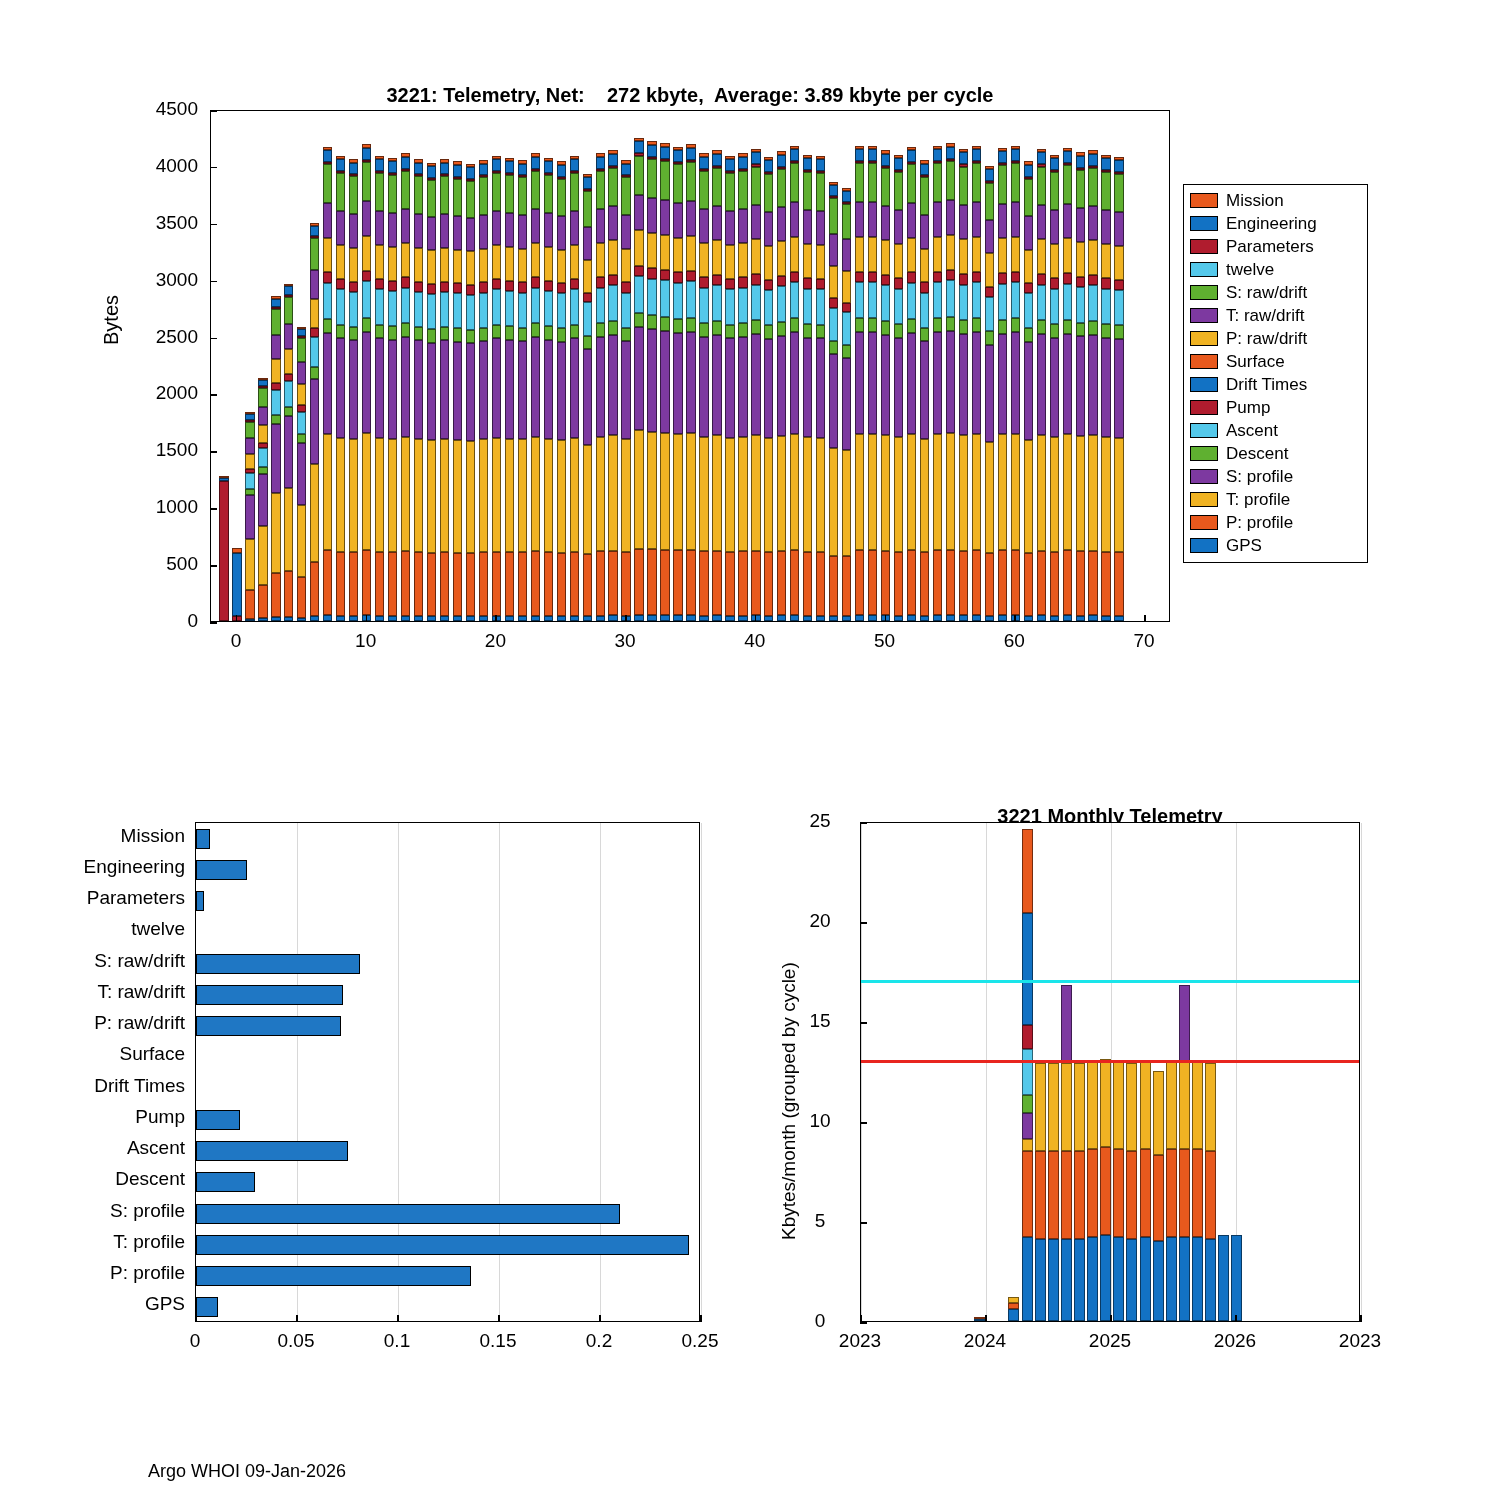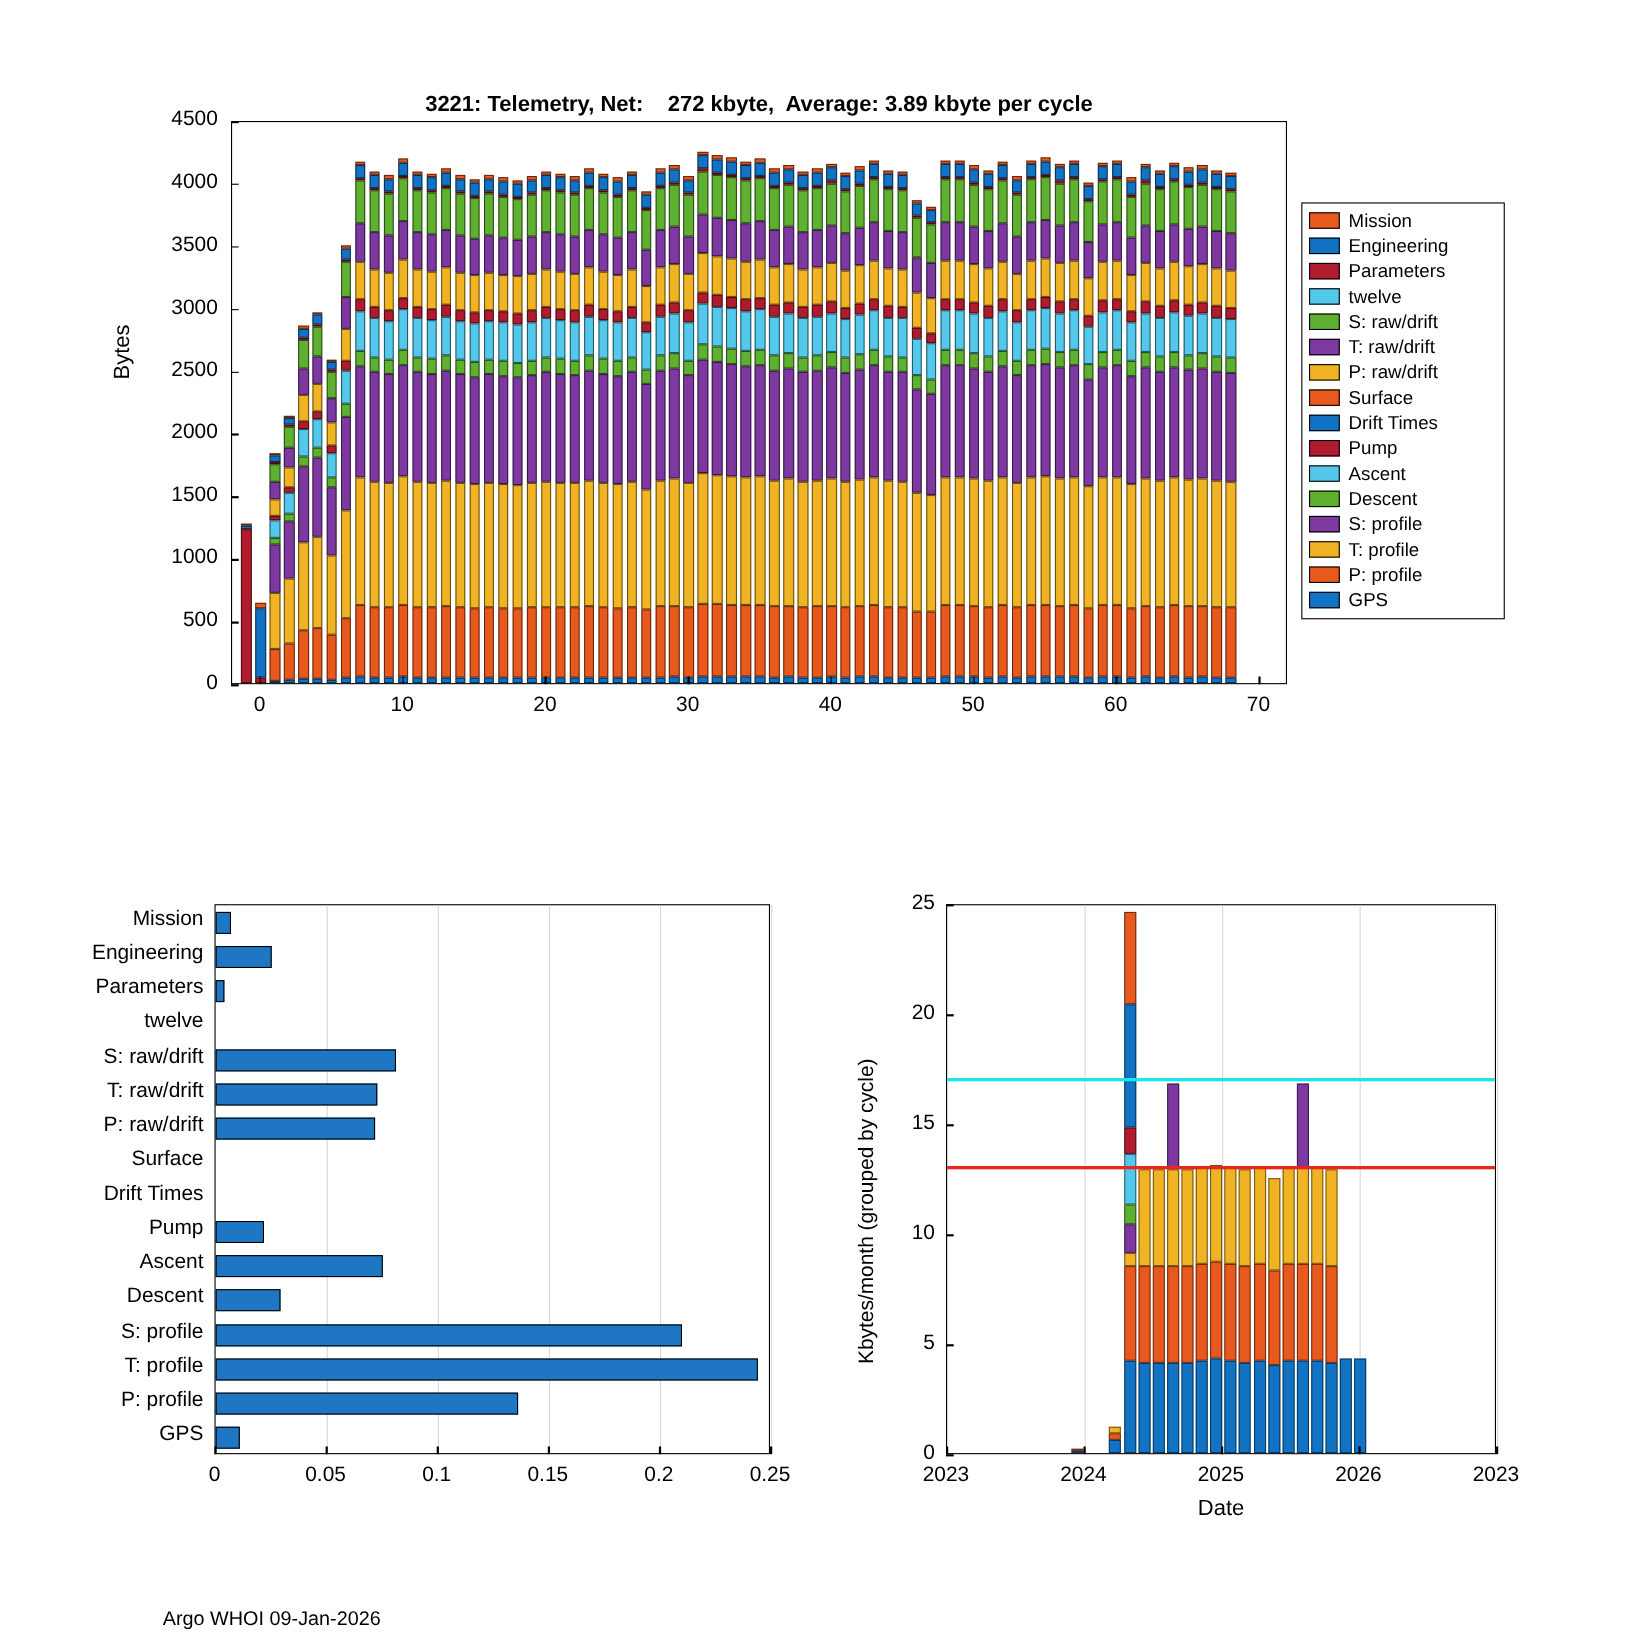--- a/index.html
+++ b/index.html
@@ -94,21 +94,21 @@
     text-align:center; font-size:20px; font-weight:bold;
   }
   #br-plotbox {
     position:absolute; left:100px; top:62px; width:500px; height:500px;
     border:1.5px solid #000; box-sizing:border-box; background:#fff;
   }
   .br-vgrid { position:absolute; top:0; bottom:0; width:1px; background:#d8d8d8; }
   .mcol { position:absolute; bottom:0; display:flex; flex-direction:column-reverse; }
   .mseg { width:100%; box-sizing:border-box; border:0.5px solid rgba(0,0,0,0.5); }
   .hline { position:absolute; left:0; width:100%; height:3px; }
-  .br-yt { position:absolute; text-align:right; font-size:19px; width:60px; }
+  .br-yt { position:absolute; text-align:center; font-size:19px; width:60px; }
   .br-xt { position:absolute; font-size:19px; text-align:center; width:70px; }
   #br-ytitle {
     position:absolute; left:18px; top:480px;
     transform:rotate(-90deg); transform-origin:left top;
     font-size:19px; white-space:nowrap;
   }
   #br-xtitle {
     position:absolute; left:100px; top:600px; width:500px;
     text-align:center; font-size:20px;
   }
@@ -1316,20 +1316,21 @@
       <div class="bl-xt" style="left: 463px; top: 570px;">0.15</div>
       <div class="xtk" style="left: 498px; top: 555px;"></div>
       <div class="bl-xt" style="left: 564px; top: 570px;">0.2</div>
       <div class="xtk" style="left: 599px; top: 555px;"></div>
       <div class="bl-xt" style="left: 665px; top: 570px;">0.25</div>
       <div class="xtk" style="left: 700px; top: 555px;"></div>
     </div>
 </div>
 
 <div class="panel" id="br-panel">
+  <div id="br-title">3221 Monthly Telemetry</div>
   <div id="br-ytitle">Kbytes/month (grouped by cycle)</div>
   <div id="br-plotbox">
       <div class="br-vgrid" style="left: 0px;"></div>
       <div class="br-vgrid" style="left: 125px;"></div>
       <div class="br-vgrid" style="left: 250px;"></div>
       <div class="br-vgrid" style="left: 375px;"></div>
       <div class="br-vgrid" style="left: 500px;"></div>
       <div class="mcol" style="left: 112.5px; width: 11px; height: 2px;">
         <div class="mseg" style="flex: 0 0 50%; background: rgb(18, 114, 196);"></div>
         <div class="mseg" style="flex: 0 0 50%; background: rgb(232, 89, 29);"></div>
@@ -1448,16 +1449,15 @@
       <div class="xtk" style="left: 100px; top: 555px;"></div>
       <div class="br-xt" style="left: 190px; top: 570px;">2024</div>
       <div class="xtk" style="left: 225px; top: 555px;"></div>
       <div class="br-xt" style="left: 315px; top: 570px;">2025</div>
       <div class="xtk" style="left: 350px; top: 555px;"></div>
       <div class="br-xt" style="left: 440px; top: 570px;">2026</div>
       <div class="xtk" style="left: 475px; top: 555px;"></div>
       <div class="br-xt" style="left: 565px; top: 570px;">2023</div>
       <div class="xtk" style="left: 600px; top: 555px;"></div>
     </div>
-  <div id="br-xtitle">Date</div>
 </div>
 
 <div id="footer">Argo WHOI 09-Jan-2026</div>
 
 </body></html>

